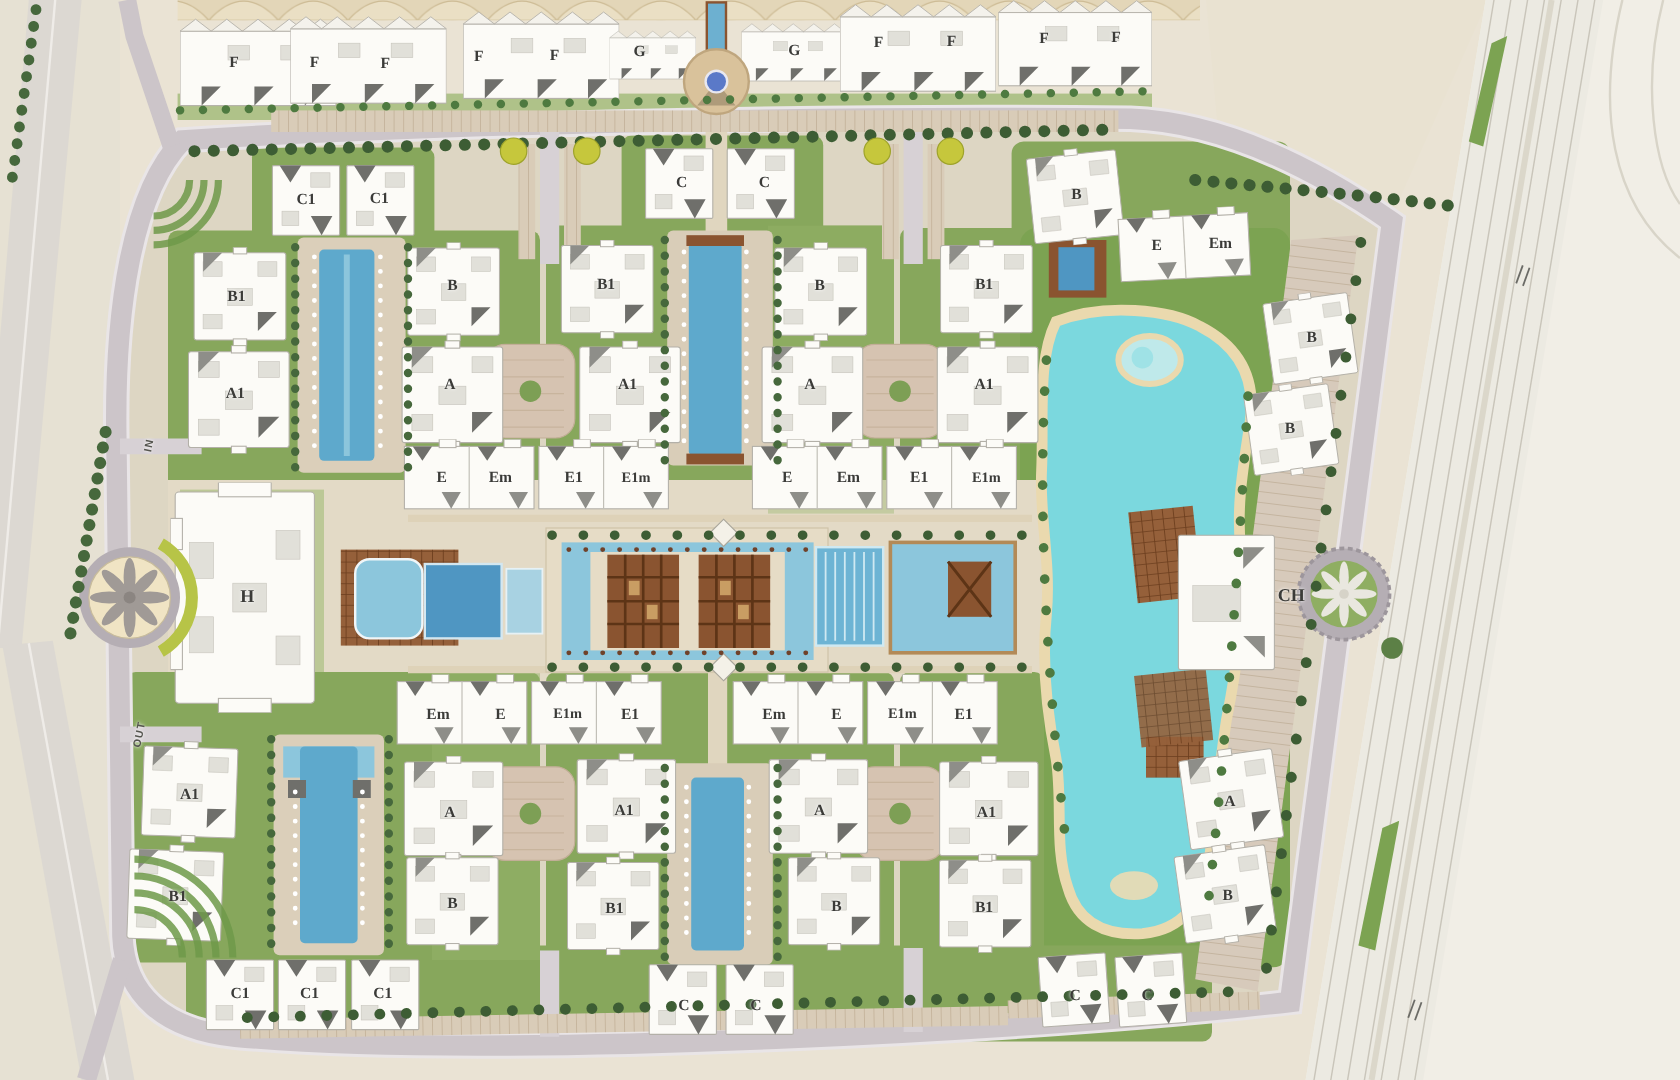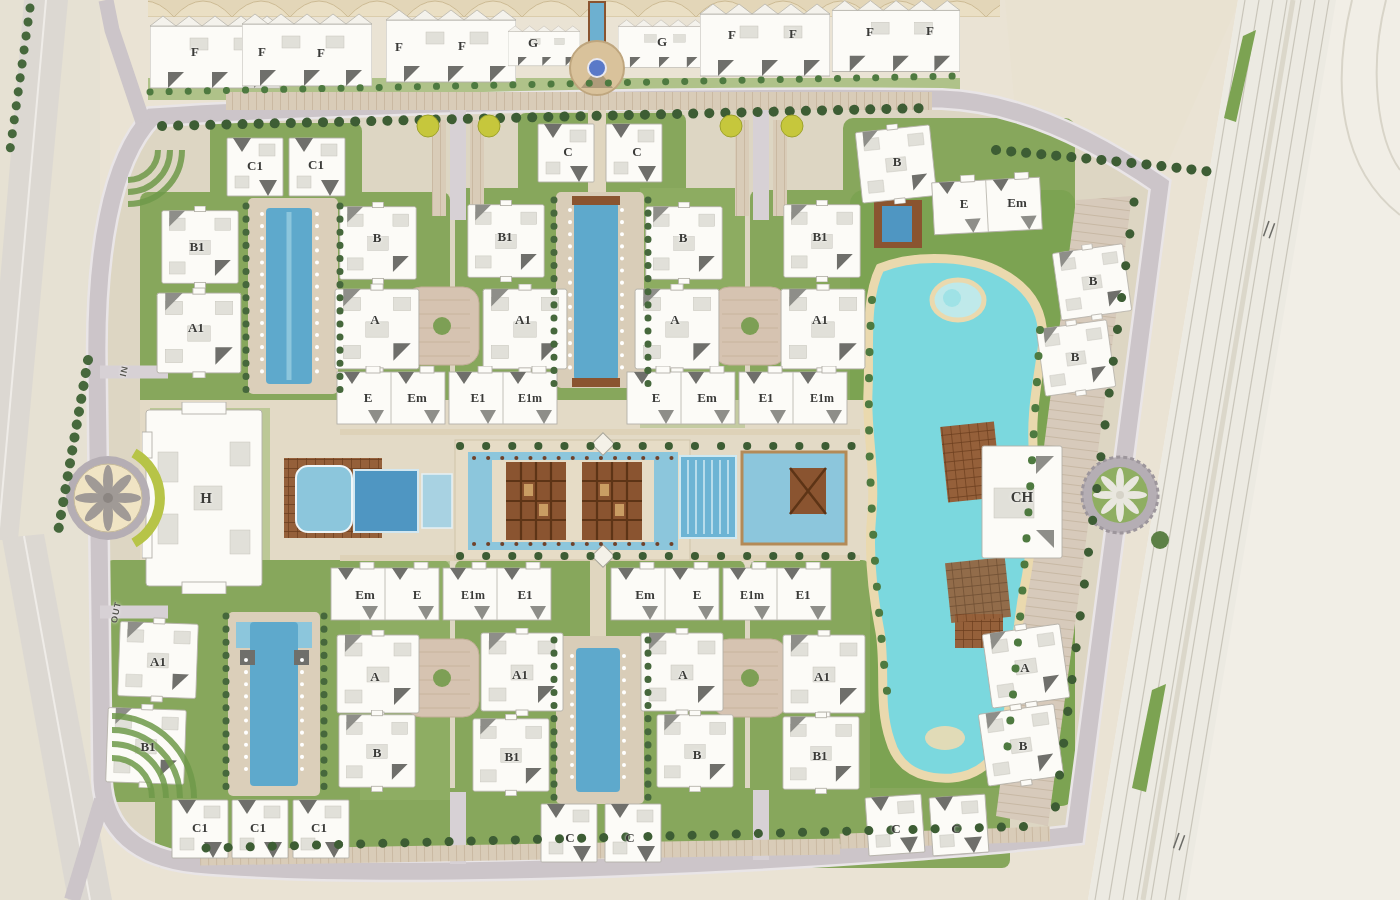--- a/index.html
+++ b/index.html
@@ -467,21 +467,21 @@
         <span class="label" style="left: 1075px; top: 357px;">B</span>
         <span class="label" style="left: 368px; top: 398px;">E</span>
         <span class="label" style="left: 417px; top: 398px;">Em</span>
         <span class="label" style="left: 478px; top: 398px;">E1</span>
         <span class="label" style="left: 530px; top: 398px; font-size: 12px;">E1m</span>
         <span class="label" style="left: 656px; top: 398px;">E</span>
         <span class="label" style="left: 707px; top: 398px;">Em</span>
         <span class="label" style="left: 766px; top: 398px;">E1</span>
         <span class="label" style="left: 822px; top: 398px; font-size: 12px;">E1m</span>
         <span class="label" style="left: 206px; top: 498px; font-size: 15px;">H</span>
-        <span class="label" style="left: 1022px; top: 497px; font-size: 15px;">CH</span>
+        <span class="label" style="left: 1076px; top: 497px; font-size: 15px;">CH</span>
         <span class="label" style="left: 365px; top: 595px;">Em</span>
         <span class="label" style="left: 417px; top: 595px;">E</span>
         <span class="label" style="left: 473px; top: 595px; font-size: 12px;">E1m</span>
         <span class="label" style="left: 525px; top: 595px;">E1</span>
         <span class="label" style="left: 645px; top: 595px;">Em</span>
         <span class="label" style="left: 697px; top: 595px;">E</span>
         <span class="label" style="left: 752px; top: 595px; font-size: 12px;">E1m</span>
         <span class="label" style="left: 803px; top: 595px;">E1</span>
         <span class="label" style="left: 158px; top: 662px;">A1</span>
         <span class="label" style="left: 375px; top: 677px;">A</span>

